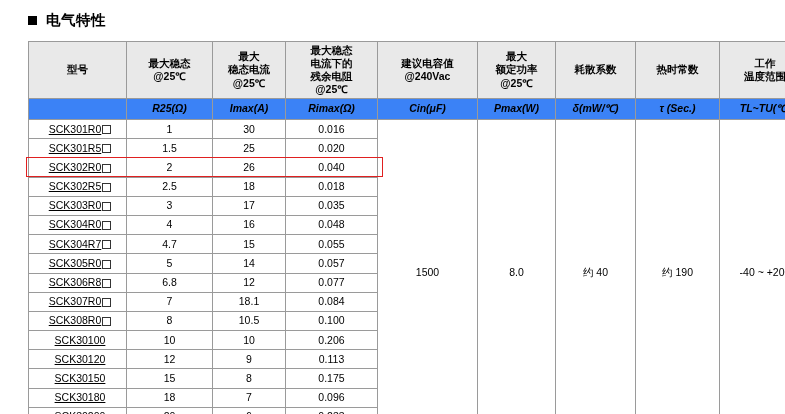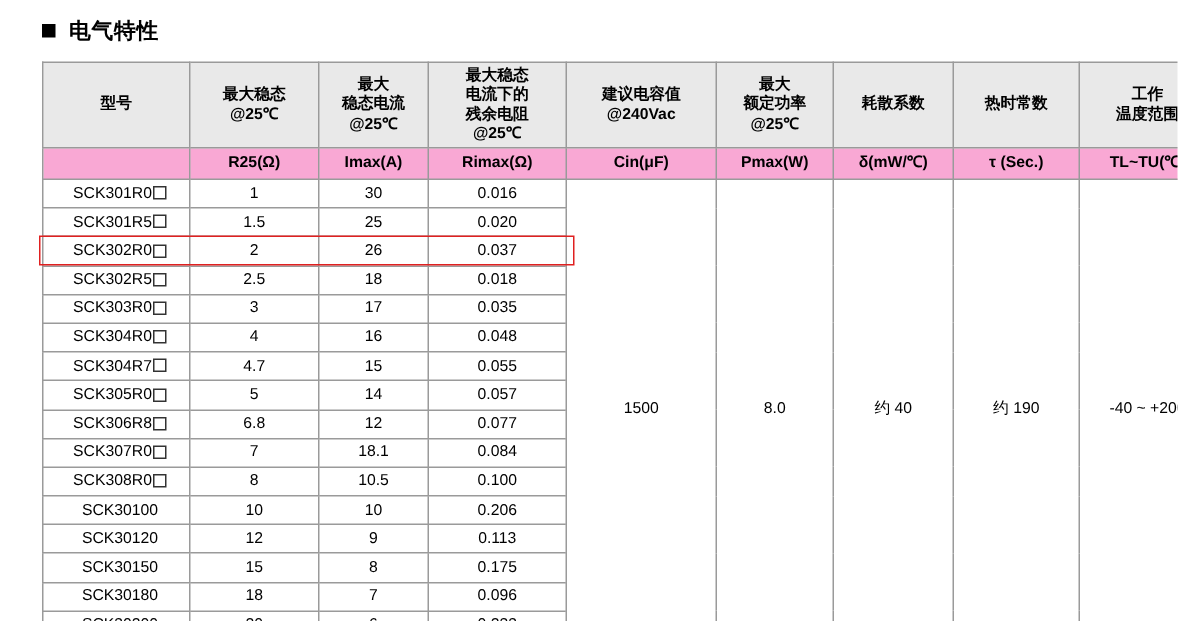--- a/index.html
+++ b/index.html
@@ -60,33 +60,35 @@
     line-height: 1.25;
   }
   .hdr-top td {
     background: #e9e9e9;
     height: 56px;
     font-weight: bold;
     font-size: 11px;
     padding: 2px 3px;
   }
   .hdr-sym td {
-    background: #f9a8d4;
+    background: #3b82f6;
     height: 20px;
     font-weight: bold;
     font-size: 10.5px;
+    font-style: italic;
   }
   .data-row td {
     height: 18.2px;
     background: #ffffff;
   }
   .model-cell {
     text-align: left;
     padding-left: 5px !important;
     font-size: 10.5px;
+    text-decoration: underline;
   }
   .box-glyph {
     display: inline-block;
     width: 7px;
     height: 7px;
     border: 1px solid #333;
     margin-left: 1px;
     vertical-align: middle;
     background: #fff;
   }
@@ -198,21 +200,21 @@
           <td class="model-cell"><span>SCK301R5</span><span class="box-glyph"></span></td>
           <td>1.5</td>
           <td>25</td>
           <td>0.020</td>
         </tr>
 
         <tr class="data-row">
           <td class="model-cell"><span>SCK302R0</span><span class="box-glyph"></span></td>
           <td>2</td>
           <td>26</td>
-          <td>0.037</td>
+          <td>0.040</td>
         </tr>
 
         <tr class="data-row">
           <td class="model-cell"><span>SCK302R5</span><span class="box-glyph"></span></td>
           <td>2.5</td>
           <td>18</td>
           <td>0.018</td>
         </tr>
 
         <tr class="data-row">

